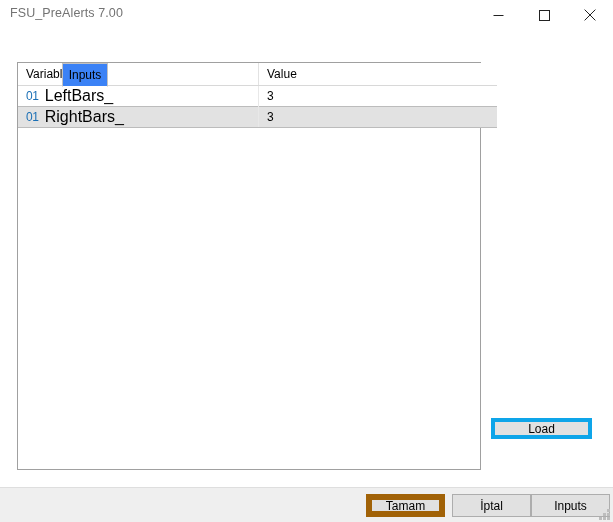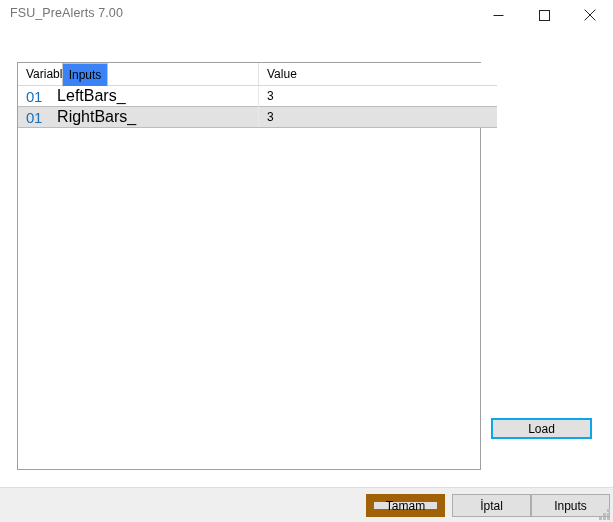--- a/index.html
+++ b/index.html
@@ -163,36 +163,36 @@
   }
   .tbl td.last { border-right: none; }
   .tbl tr.selected td {
     background: #e2e2e2;
     border-top: 1px solid #bcbcbc;
     border-bottom: 1px solid #bcbcbc;
   }
   .varcell { display: flex; align-items: center; }
   .typeicon {
     color: #1a6fb5;
-    font-size: 15px;
+    font-size: 12px;
     font-family: "Liberation Sans", sans-serif;
-    margin-right: 15px;
+    margin-right: 6px;
     letter-spacing: -0.3px;
     line-height: 1;
   }
   .varname { font-size: 16px; }
 
   
   .sidebtn {
     position: absolute;
     width: 101px;
     height: 21px;
     box-sizing: border-box;
     background: #e1e1e1;
-    border: 2px solid #0ea5e9;
+    border: 4px solid #0ea5e9;
     font-family: "Liberation Sans", sans-serif;
     font-size: 12px;
     color: #000000;
     display: flex;
     align-items: center;
     justify-content: center;
     padding: 0;
   }
   #btn-load { left: 491px; top: 362px; }
   #btn-save { left: 491px; top: 395px; }
@@ -216,21 +216,21 @@
     border: 1px solid #adadad;
     font-family: "Liberation Sans", sans-serif;
     font-size: 12px;
     color: #000000;
     display: flex;
     align-items: center;
     justify-content: center;
     padding: 0;
   }
   .btmbtn.default {
-    border: 8px solid #a16207;
+    border: 6px solid #a16207;
     background: #e1e1e1;
   }
   #btn-ok    { left: 366px; top: 6px; }
   #btn-cancel{ left: 452px; top: 6px; }
   #btn-reset { left: 531px; top: 6px; }
 
   .grip {
     position: absolute;
     right: 2px;
     bottom: 2px;

